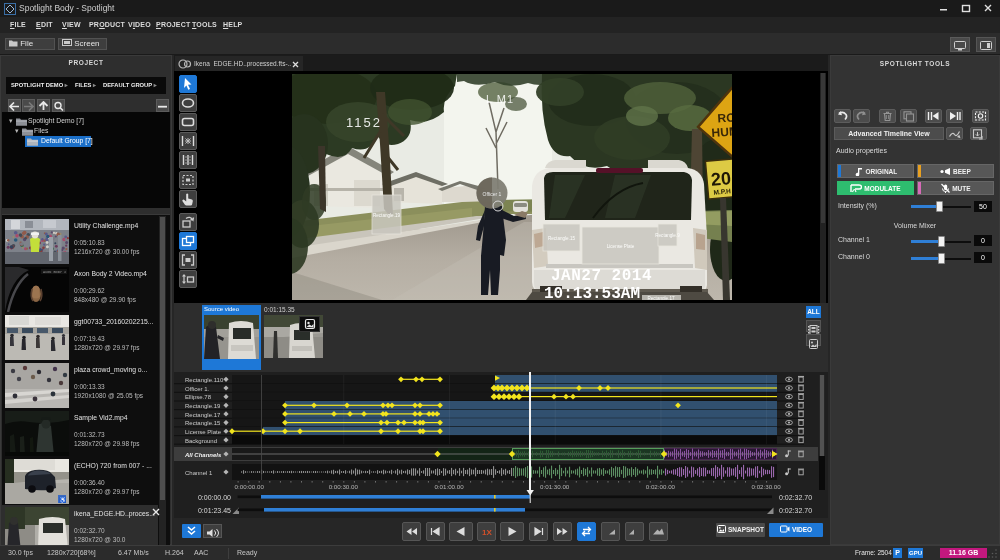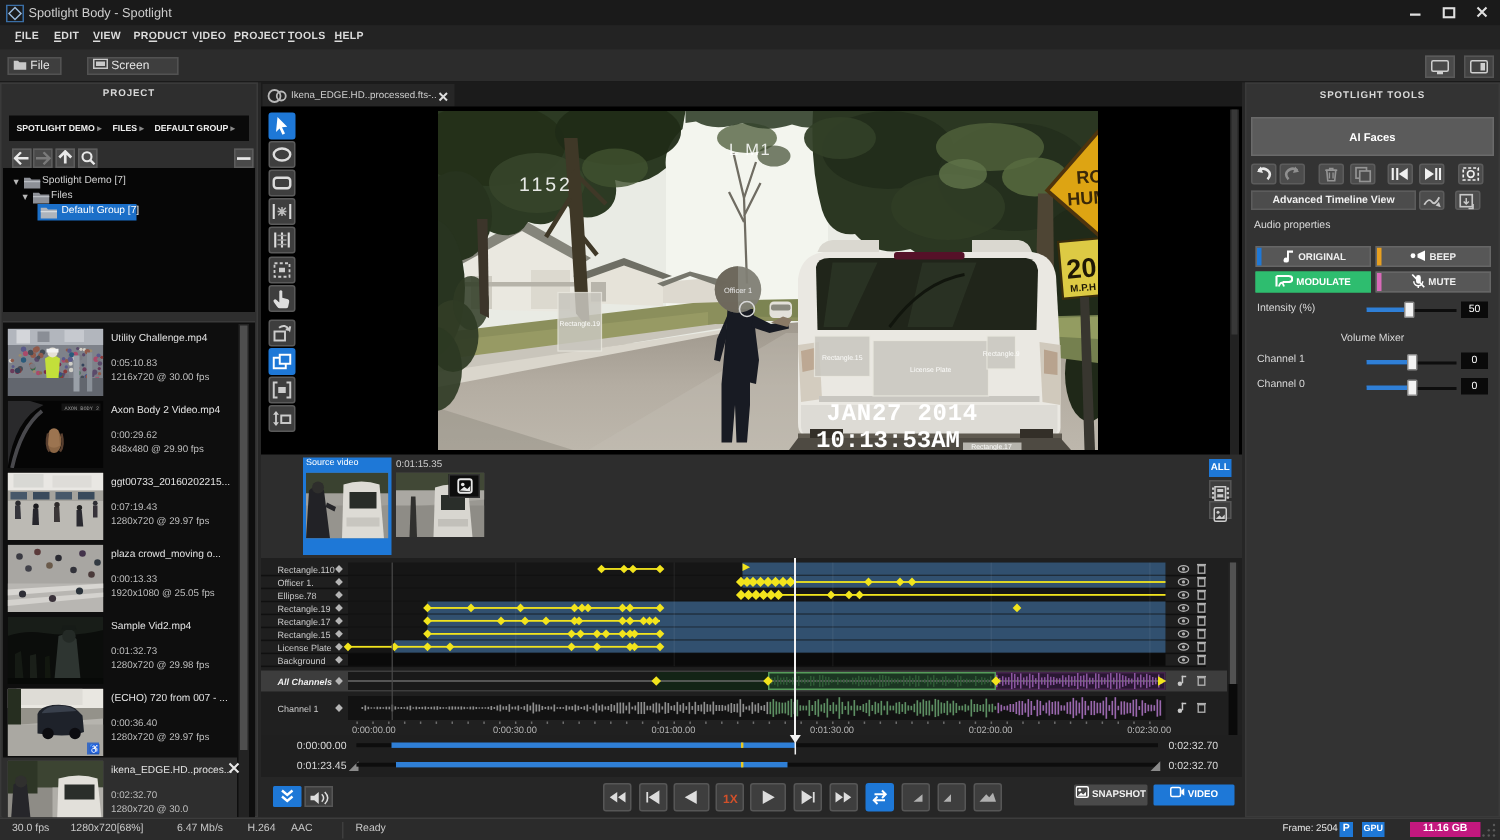--- a/index.html
+++ b/index.html
@@ -87,26 +87,26 @@
     <div class="menuitem" style="left:36px"><u>E</u>DIT</div>
     <div class="menuitem" style="left:62px"><u>V</u>IEW</div>
     <div class="menuitem" style="left:89px">PR<u>O</u>DUCT</div>
     <div class="menuitem" style="left:128px">V<u>I</u>DEO</div>
     <div class="menuitem" style="left:156px"><u>P</u>ROJECT</div>
     <div class="menuitem" style="left:192px"><u>T</u>OOLS</div>
     <div class="menuitem" style="left:223px"><u>H</u>ELP</div>
   </div>
 
   <div id="toolbar" class="abs">
-    <div class="tbbtn" style="left:5px;width:36px">
+    <div class="tbbtn" style="left:5px;width:50px">
       <svg width="9" height="8" style="vertical-align:-1px">
           <path d="M0 1.5 h3 l1 1 h4.5 v5 H0 Z" fill="#c9c9c9"></path>
         </svg>
       File</div>
-    <div class="tbbtn" style="left:58px;width:61px">
+    <div class="tbbtn" style="left:58px;width:49px">
       <svg width="10" height="8" style="vertical-align:-1px">
           <rect x="0.5" y="0.5" width="9" height="6" fill="none" stroke="#c9c9c9"></rect>
           <rect x="2" y="2" width="6" height="3" fill="#c9c9c9"></rect>
         </svg>
       Screen</div>
     <div class="abs" style="left:950px;top:4px;width:20px;height:15px;background:#4a4a4a;border:1px solid #5a5a5a">
       <svg width="18" height="13">
           <rect x="3.5" y="2.5" width="11" height="7" rx="1" fill="none" stroke="#cfcfcf"></rect>
           <rect x="7" y="10" width="4" height="1.5" fill="#cfcfcf"></rect>
         </svg>
@@ -1384,21 +1384,20 @@
           </svg>SNAPSHOT</div>
       <div class="abs" style="left:595px;top:5px;width:54px;height:14px;background:#1e78d7;border-radius:1px;color:#fff;font-size:6.5px;font-weight:bold;text-align:center;line-height:14px">
         <svg width="10" height="8" style="vertical-align:-1px;margin-right:2px">
             <rect x="0.5" y="1" width="6.5" height="6" rx="1" fill="none" stroke="#fff"></rect>
             <path d="M7.5 3 l2 -1.5 v5 l-2 -1.5 Z" fill="#fff"></path>
           </svg>VIDEO</div>
     </div>
   </div>
   <div id="rightpanel" class="abs">
     <div class="abs" style="left:0;top:4px;width:168px;text-align:center;font-size:6.5px;font-weight:bold;color:#d8d8d8;letter-spacing:.6px">SPOTLIGHT TOOLS</div>
-    <div class="abs" style="left:3px;top:22px;width:162px;height:26px;background:#5b5b5b;border:1px solid #6a6a6a;color:#fff;font-size:7.5px;font-weight:bold;text-align:center;line-height:25px">AI Faces</div>
     <div class="rpb" style="left:3px;top:53px">
         <svg width="15" height="12">
           <path d="M4 3.5 q4 -2.5 7 1 q1.5 2.5 -1 5" stroke="#e8e8e8" stroke-width="1.7" fill="none"></path>
           <path d="M5.5 1 L3 4.5 l4 .8 Z" fill="#e8e8e8"></path>
         </svg>
       </div>
     <div class="rpb" style="left:22px;top:53px">
         <svg width="15" height="12">
           <path d="M11 3.5 q-4 -2.5 -7 1 q-1.5 2.5 1 5" stroke="#8f8f8f" stroke-width="1.7" fill="none"></path>
           <path d="M9.5 1 L12 4.5 l-4 .8 Z" fill="#8f8f8f"></path>

